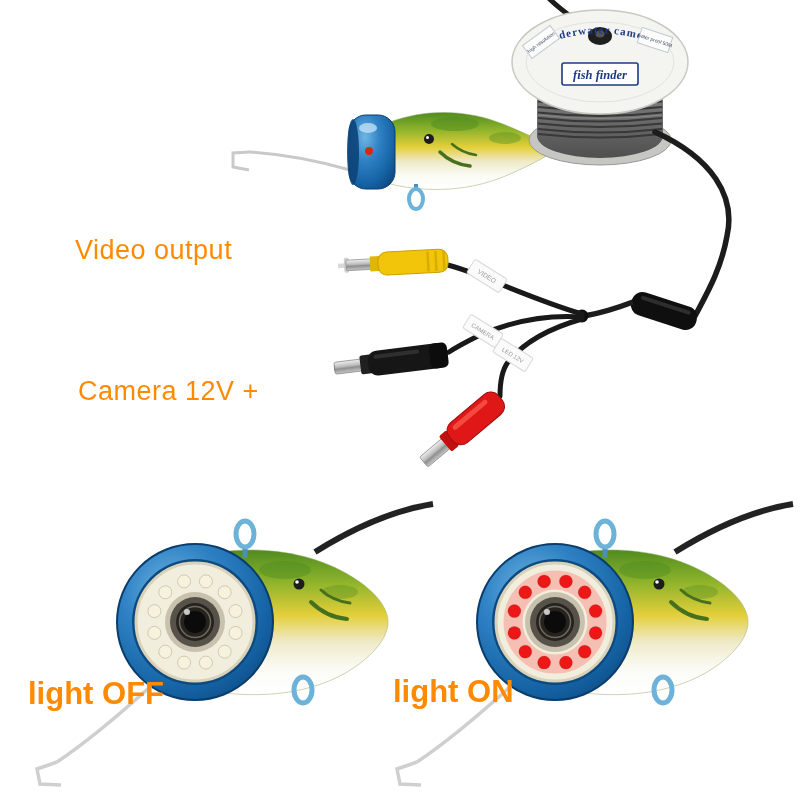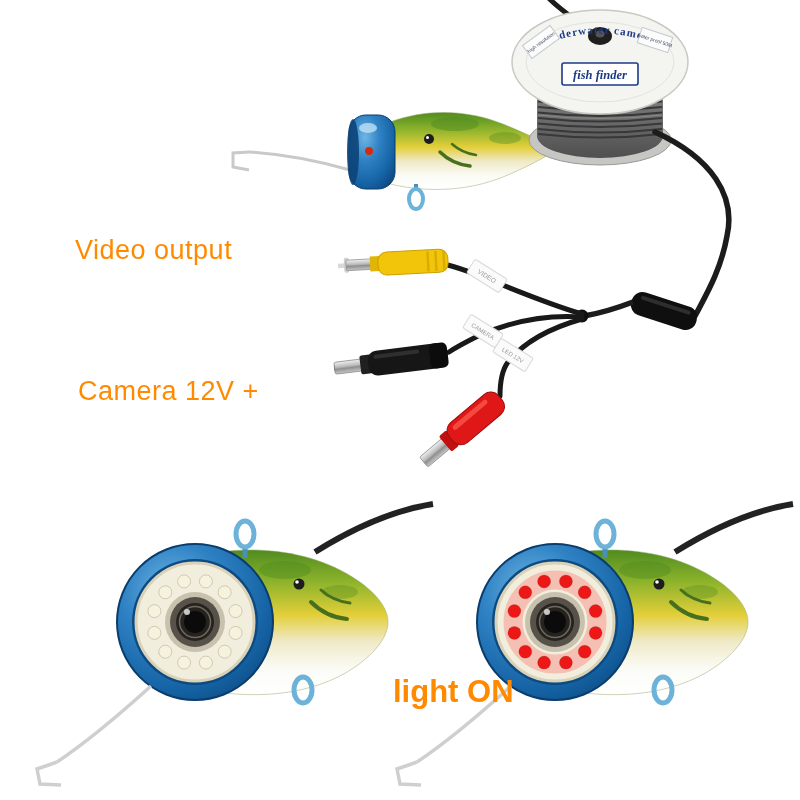--- a/index.html
+++ b/index.html
@@ -212,15 +212,16 @@
     </g>
   </g>
 
   <use href="#cam-head" transform="translate(195,622)" fill="#f7f2dd"></use>
   <use href="#cam-head" transform="translate(555,622)" fill="#e81515"></use>
   <circle cx="555" cy="622" r="42" fill="none" stroke="rgba(255,30,30,0.22)" stroke-width="19"></circle>
 </svg>
 
 <div class="photo-label connector-label" style="left:75px; top:235px;">Video output</div>
 <div class="photo-label connector-label" style="left:78px; top:347px;margin-top:29px;">Camera 12V +</div>
+<div class="photo-label state-label" style="left:28px; top:676px;">light OFF</div>
 <div class="photo-label state-label" style="left:393px; top:674px;text-align:center;">light ON</div>
 
 </div>
 
 </body></html>

